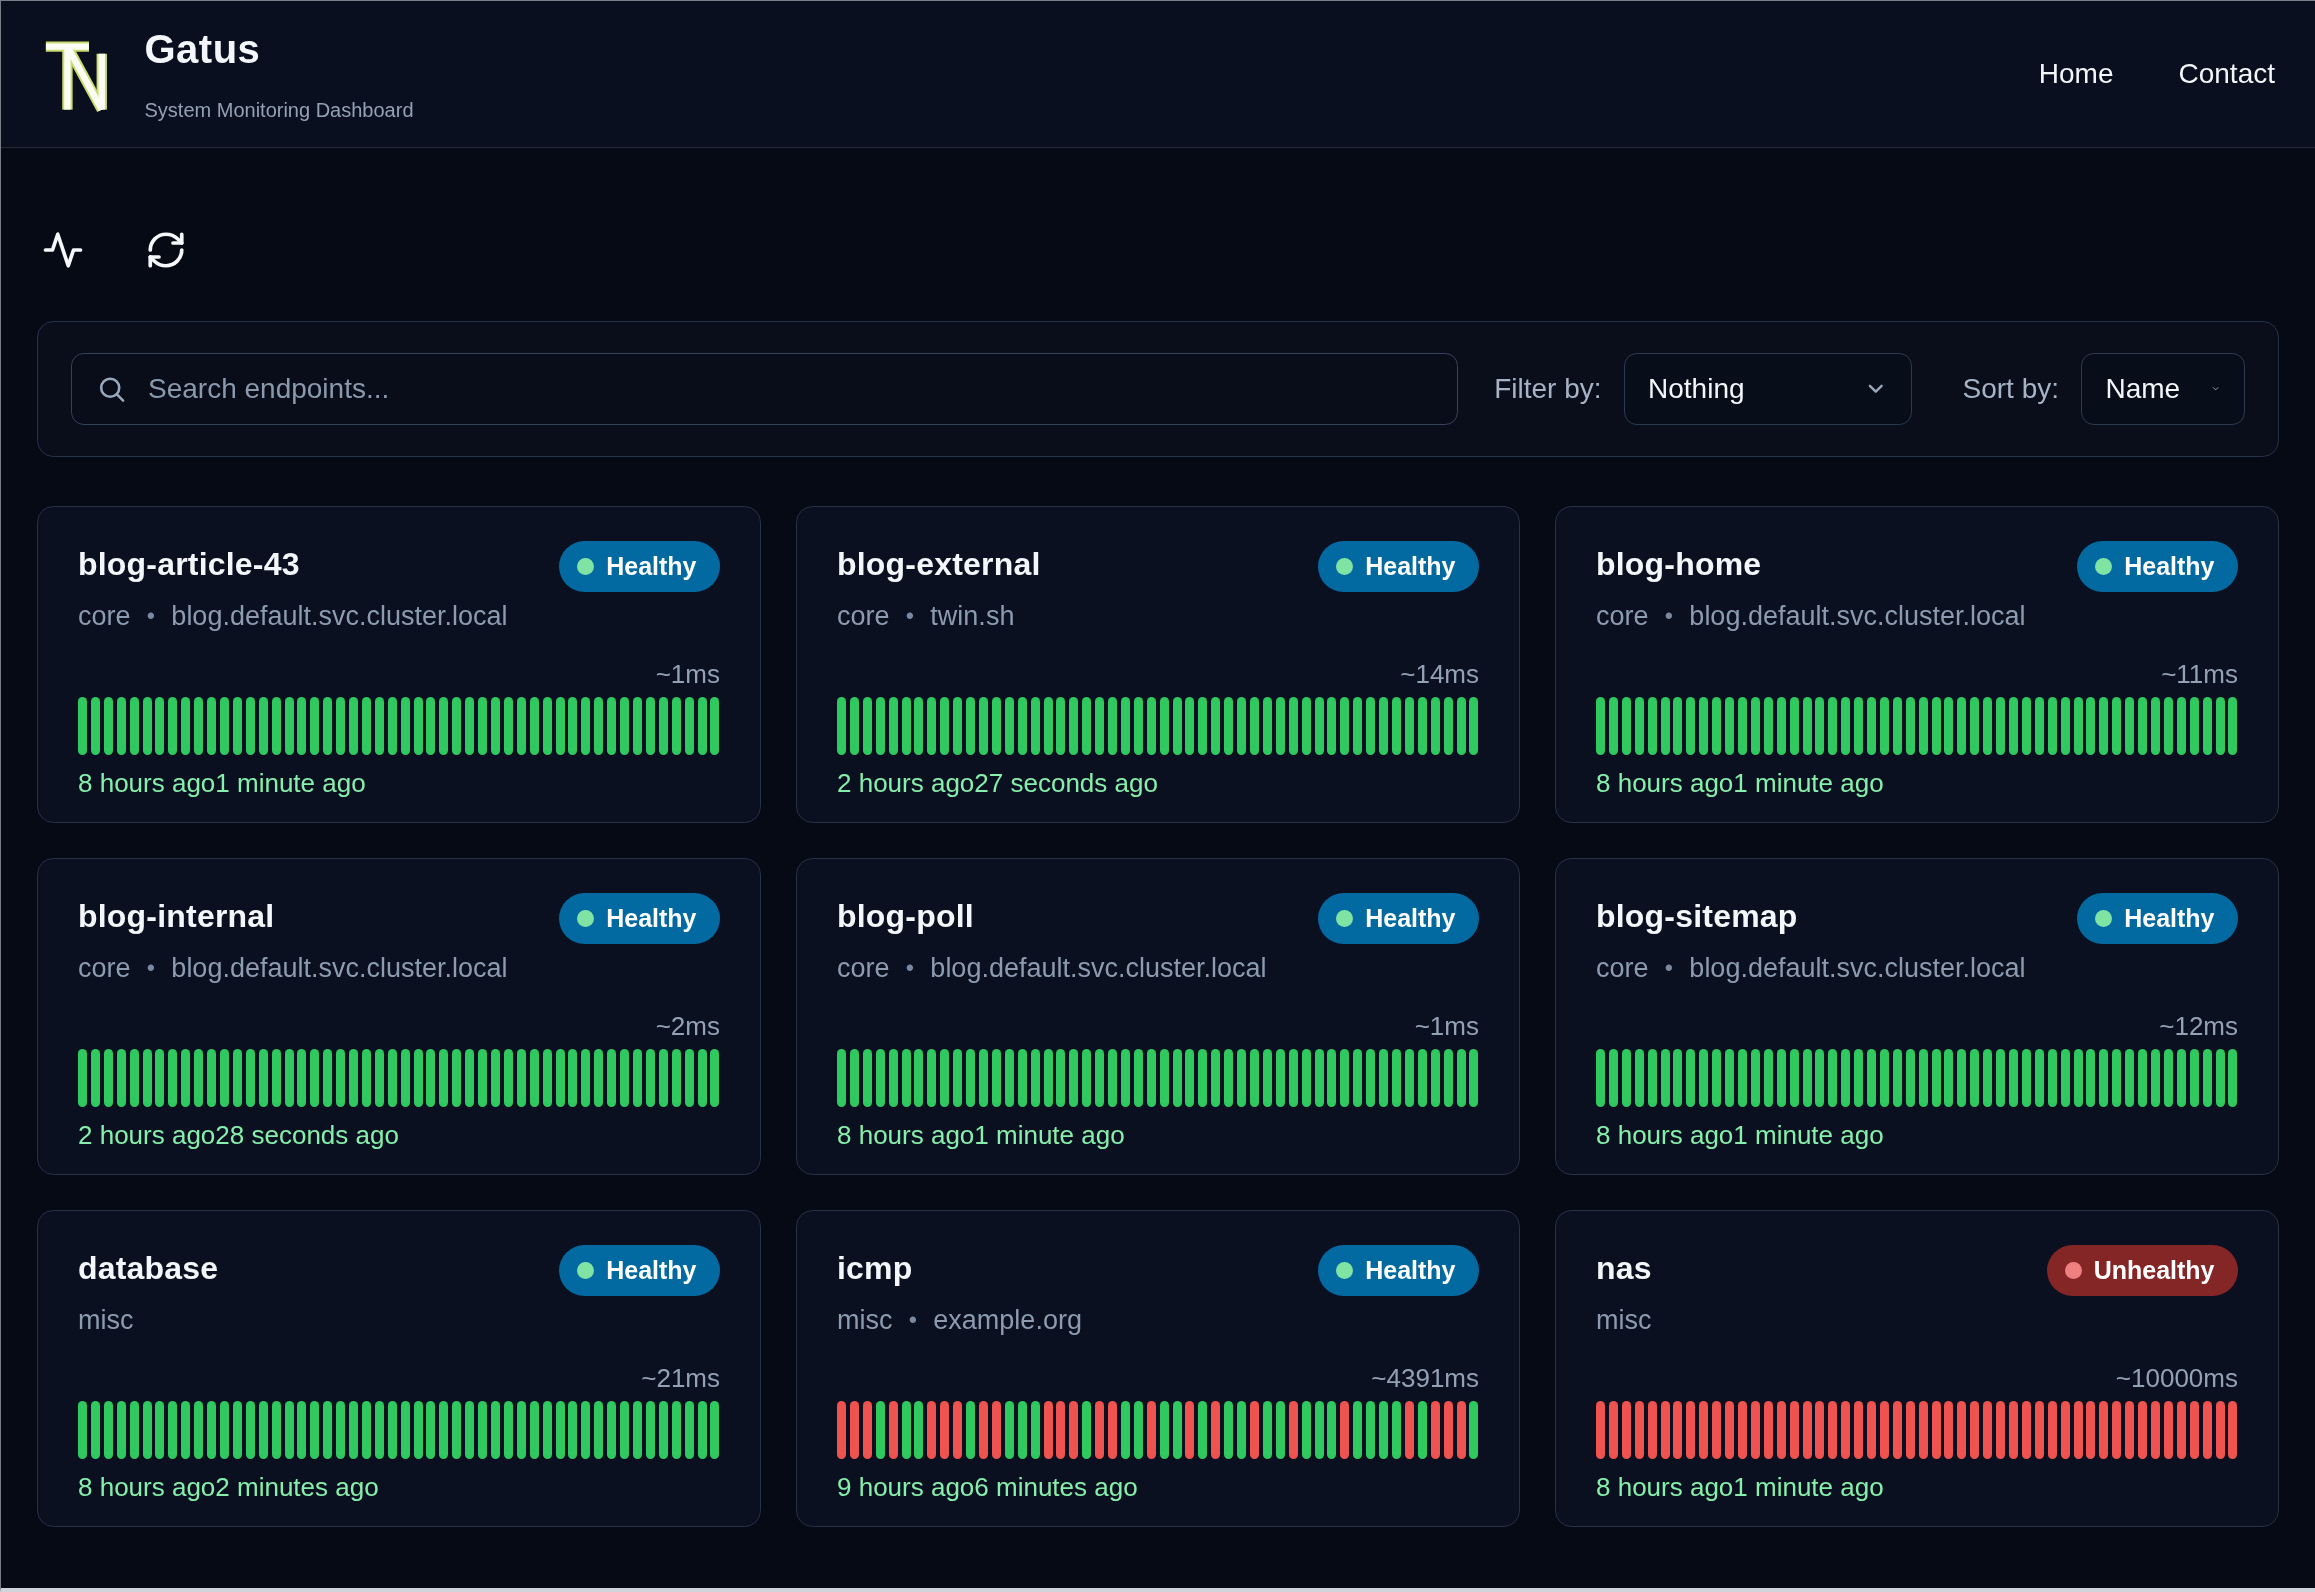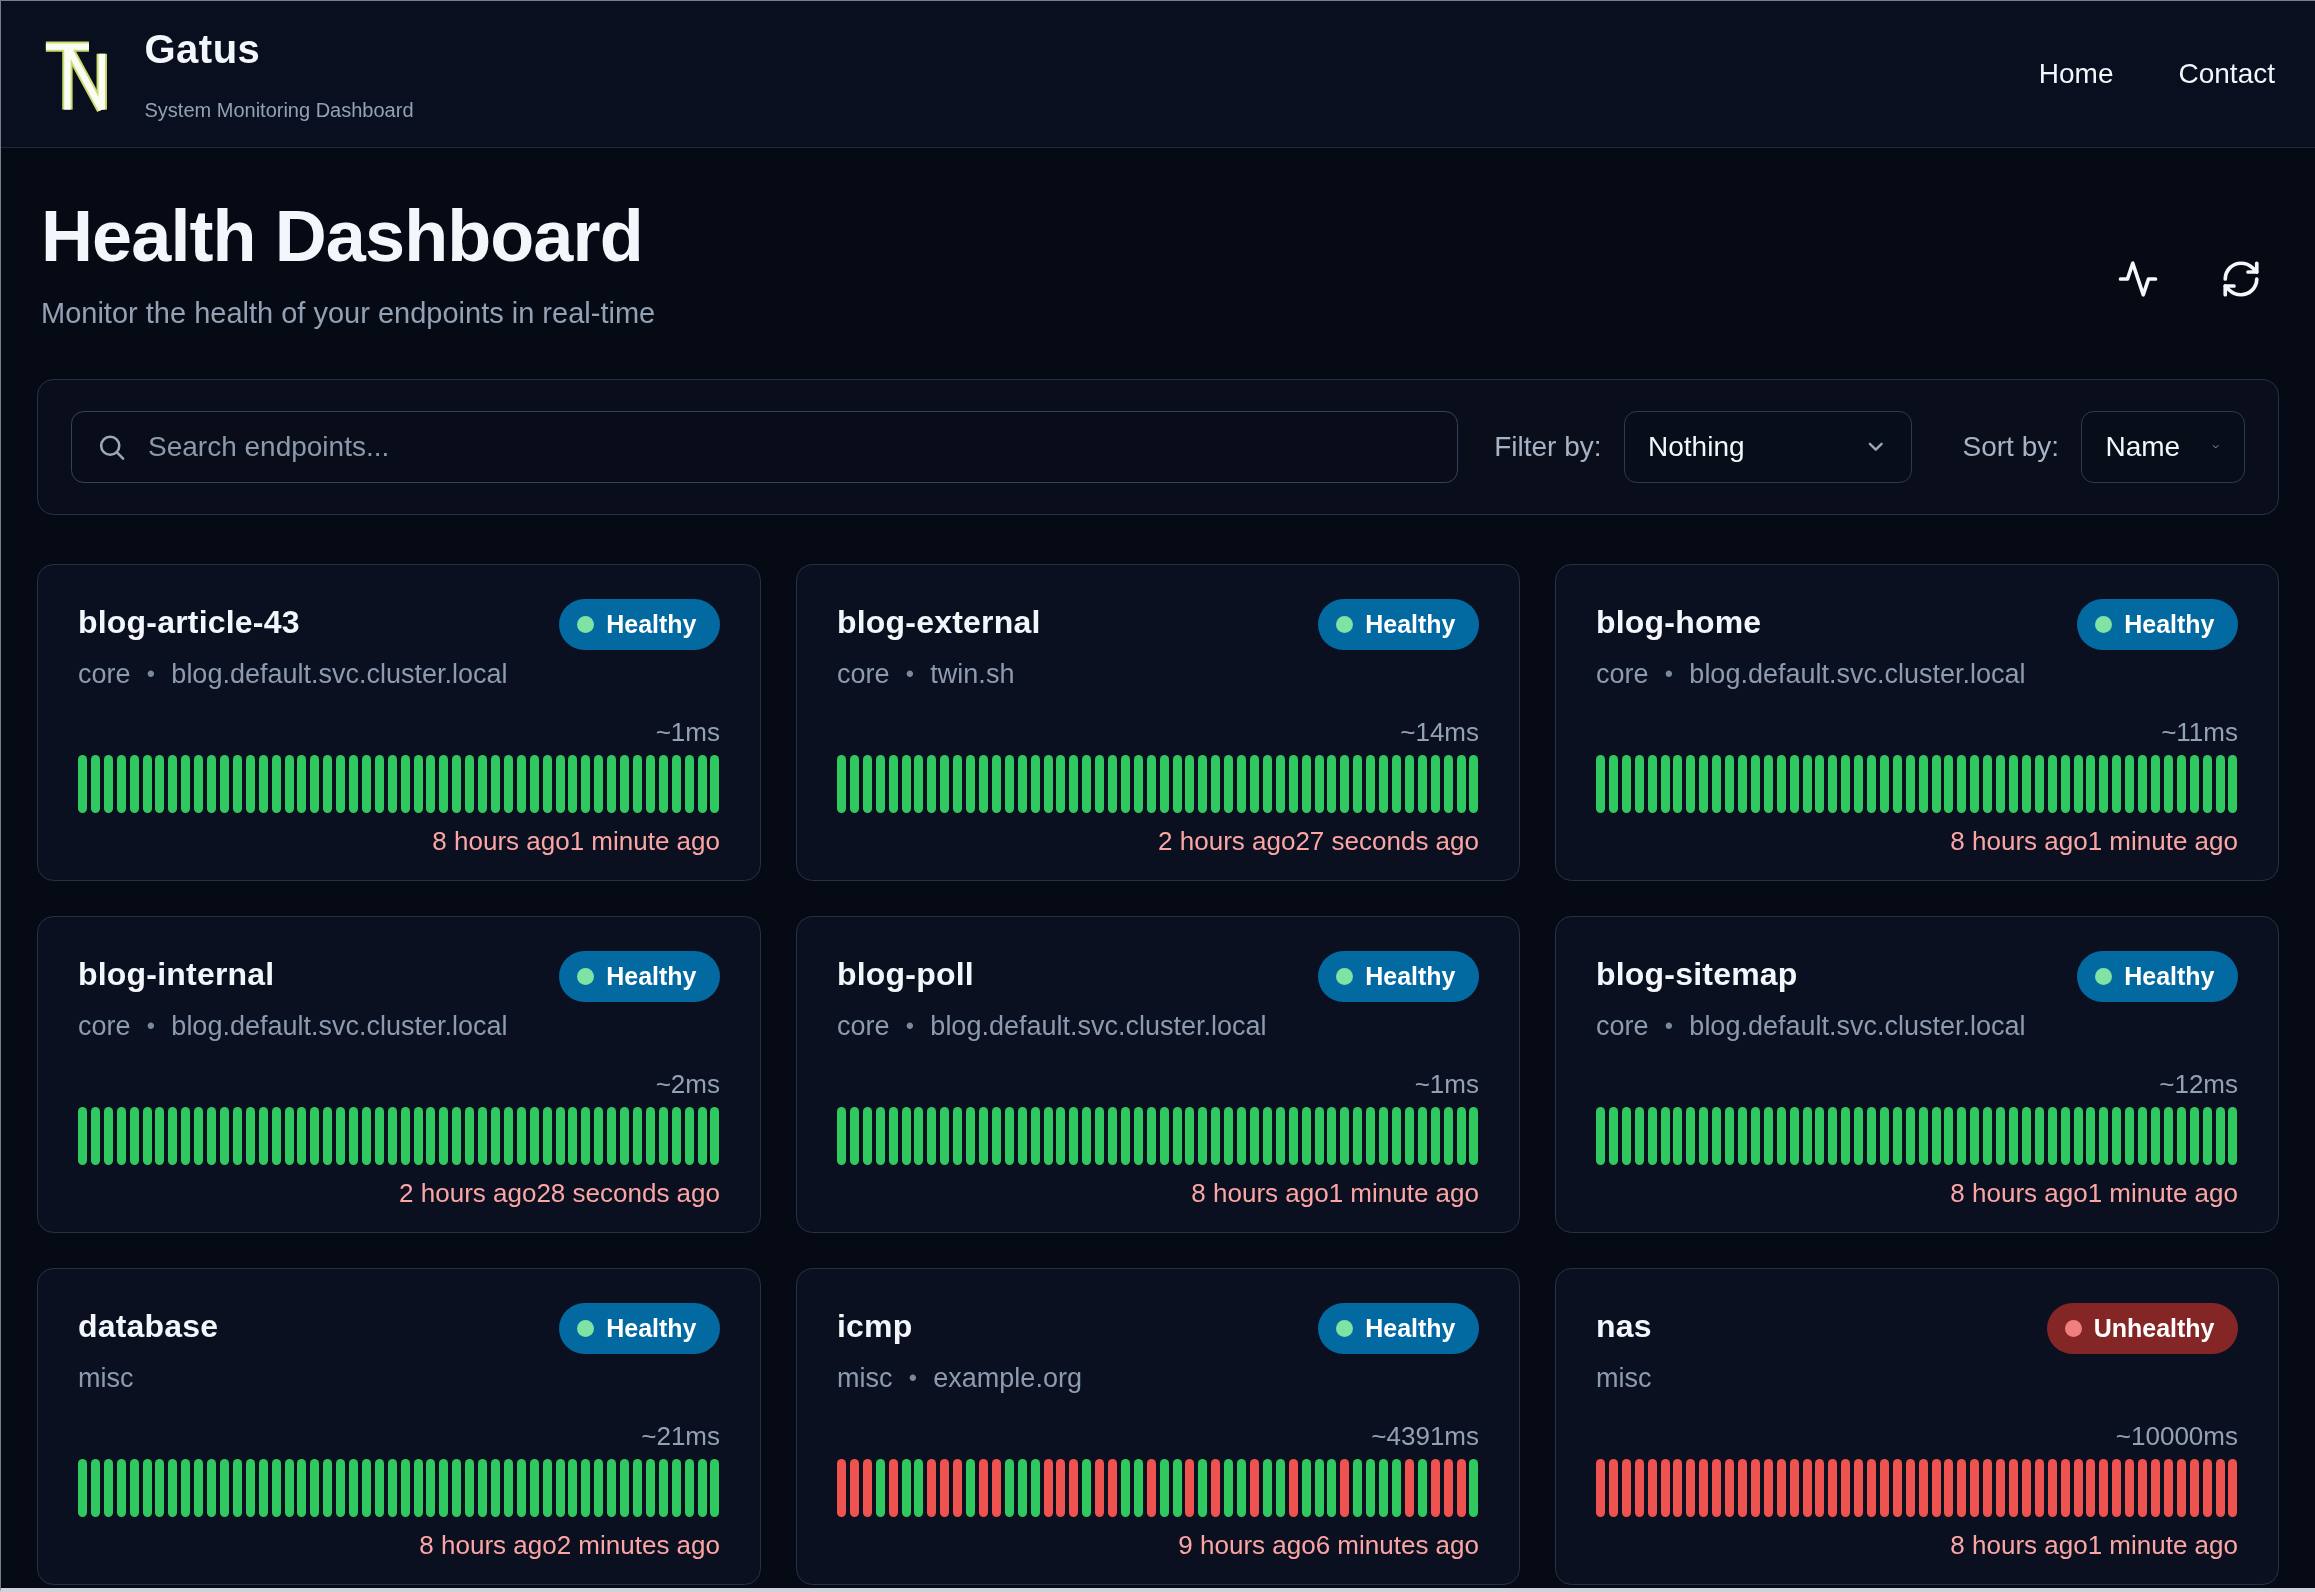--- a/index.html
+++ b/index.html
@@ -87,21 +87,21 @@
   .badge.healthy .dot { background:#7fe3a4; }
   .badge.unhealthy { background:#852626; }
   .badge.unhealthy .dot { background:#f08080; }
   .meta { margin-top:9px; font-size:27px; color:#8d9bb0; display:flex; align-items:center; gap:16.3px; }
   .meta .sep { font-size:23.5px; color:#7b89a0; }
   .latency { margin-top:auto; text-align:right; font-size:26px; color:#93a1b5; }
   .bars { margin-top:7.2px; height:58px; display:flex; justify-content:space-between; }
   .bar { width:9px; height:58px; border-radius:90px; }
   .bar.up   { background:#2fc95f; }
   .bar.down { background:#ef5350; }
-  .card-foot { margin-top:12.7px; display:flex; justify-content:flex-end; font-size:26px; color:#fca5a5; }
+  .card-foot { margin-top:12.7px; display:flex; justify-content:flex-start; font-size:26px; color:#86efac; }
 </style>
 </head>
 <body>
 
 <header class="topbar">
   <div class="brand">
     <svg class="logo" viewBox="0 0 100 104">
       <g fill="none" stroke="#c9dc6e" stroke-width="13">
         <path d="M6 17 H60"></path>
           <path d="M33 17 V96"></path>
@@ -120,24 +120,20 @@
       <div class="brand-sub">System Monitoring Dashboard</div>
     </div>
   </div>
   <nav class="nav">
     <a href="#">Home</a>
     <a href="#">Contact</a>
   </nav>
 </header>
 
 <section class="hero">
-  <div>
-    <h1>Health Dashboard</h1>
-    <div class="hero-sub">Monitor the health of your endpoints in real-time</div>
-  </div>
   <div class="hero-actions">
     <button class="icon-btn" aria-label="activity">
       <svg viewBox="0 0 24 24">
           <polyline points="22 12 18 12 15 21 9 3 6 12 2 12"></polyline>
         </svg>
     </button>
     <button class="icon-btn" aria-label="refresh">
       <svg viewBox="0 0 24 24">
         <path d="M3 12a9 9 0 0 1 9-9 9.75 9.75 0 0 1 6.74 2.74L21 8"></path>
         <path d="M21 3v5h-5"></path>

